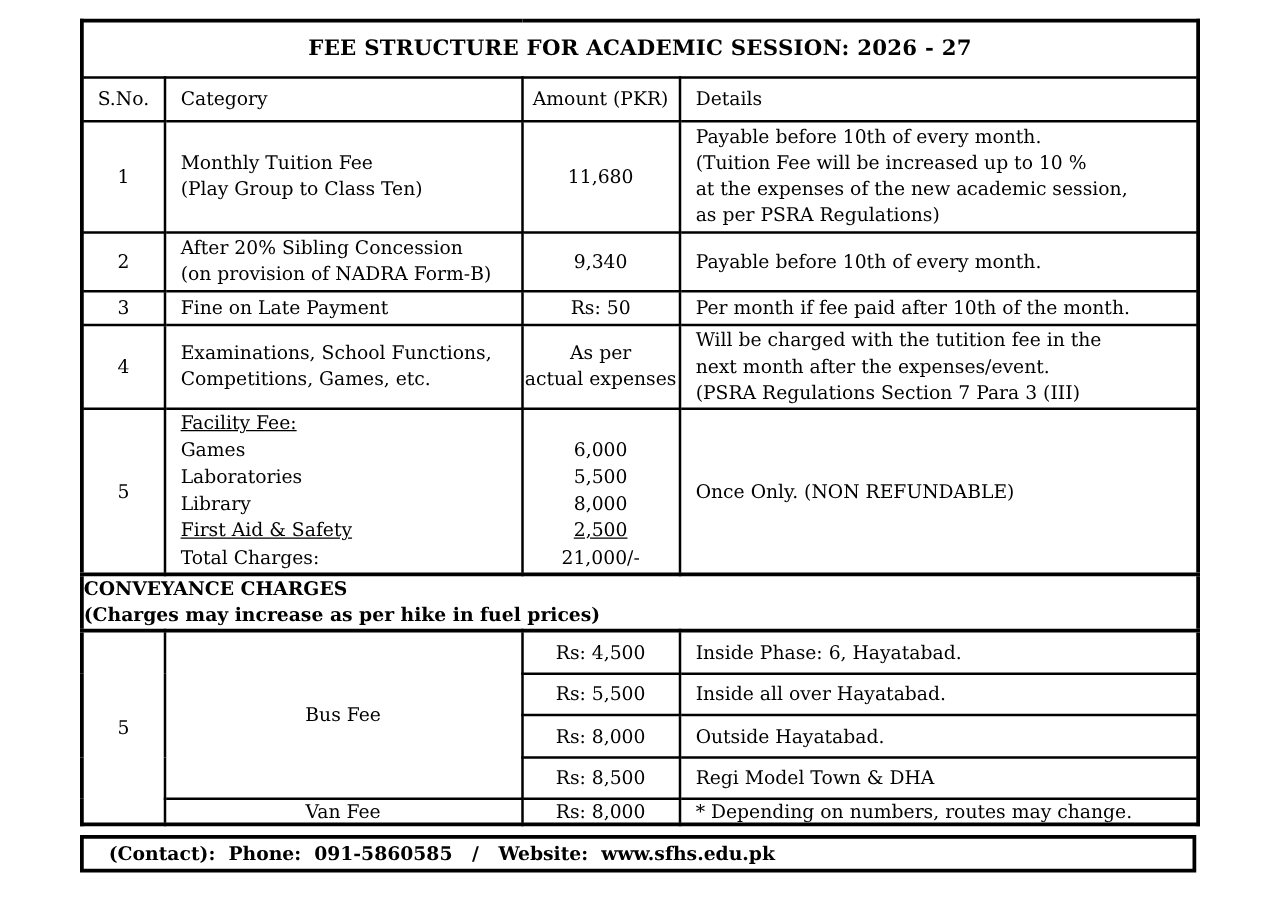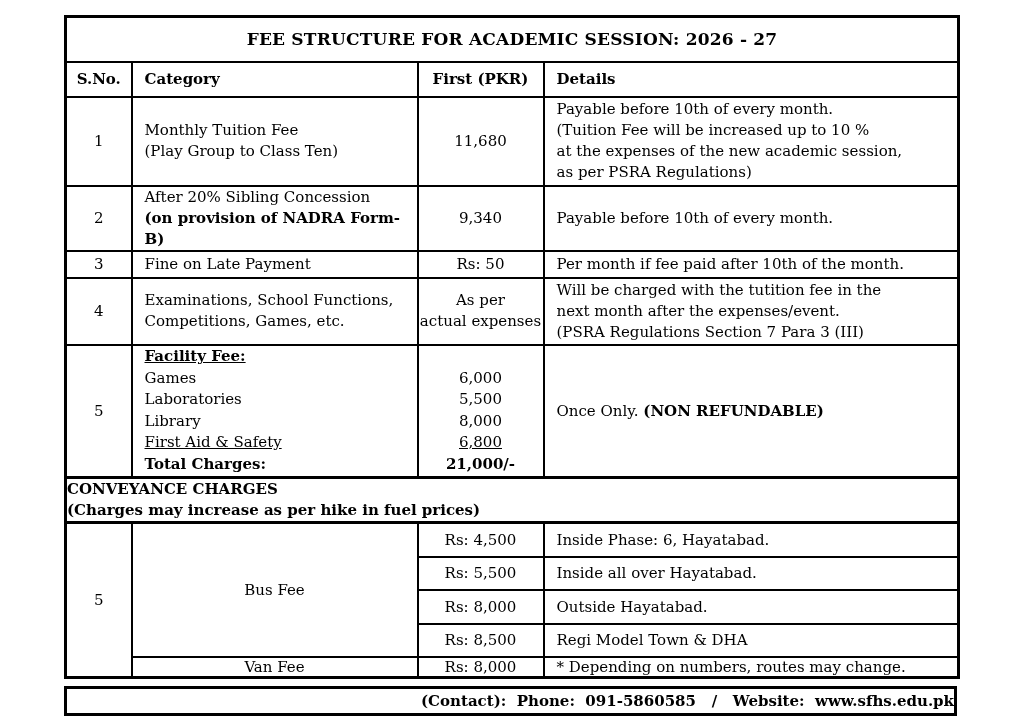--- a/index.html
+++ b/index.html
@@ -17,23 +17,23 @@
     border: 3px solid #000;
   }
   td {
     border: 2px solid #000;
     font-size: 15px;
     vertical-align: middle;
     overflow: hidden;
   }
   .c  { text-align: center; }
   .pad { padding-left: 12px; padding-right: 16px; }
-  .b { font-weight: bold; }
+  .b { font-weight: normal; }
   .u { text-decoration: underline; }
-  .bu { font-weight: bold; text-decoration: underline; }
+  .bu { font-weight: normal; text-decoration: underline; }
   .line { line-height: 21px; }
   .fline { line-height: 21.5px; }
 
   tr.h-title  { height: 45px; }
   tr.h-head   { height: 35px; }
   tr.r1 { height: 89px; }
   tr.r2 { height: 47px; }
   tr.r3 { height: 27px; }
   tr.r4 { height: 67px; }
   tr.r5 { height: 133px; }
@@ -54,21 +54,20 @@
   td.conv-cell .line { font-weight: bold; line-height: 21px; text-align: left; }
 
   .footer-bar {
     margin-top: 7px;
     width: 893px;
     height: 30px;
     border: 3px solid #000;
     display: flex;
     align-items: center;
     padding-left: 20px;
-    justify-content: flex-end;
   }
   .footer-bar span {
     font-weight: bold;
     font-size: 15px;
     white-space: pre;
   }
 </style>
 </head>
 <body>
 
@@ -83,21 +82,21 @@
     </colgroup>
 
     <tbody>
         <tr class="h-title">
       <td colspan="4" class="title-cell">FEE STRUCTURE FOR ACADEMIC SESSION: 2026 - 27</td>
     </tr>
 
     <tr class="h-head">
       <td class="c b">S.No.</td>
       <td class="b pad">Category</td>
-      <td class="c b">First (PKR)</td>
+      <td class="c b">Amount (PKR)</td>
       <td class="b pad">Details</td>
     </tr>
 
     <tr class="r1">
       <td class="c">1</td>
       <td class="pad">
         <div class="line">Monthly Tuition Fee</div>
         <div class="line">(Play Group to Class Ten)</div>
       </td>
       <td class="c">11,680</td>
@@ -151,21 +150,21 @@
         <div class="fline">Laboratories</div>
         <div class="fline">Library</div>
         <div class="fline u">First Aid &amp; Safety</div>
         <div class="fline b">Total Charges:</div>
       </td>
       <td class="c">
         <div class="fline">&nbsp;</div>
         <div class="fline">6,000</div>
         <div class="fline">5,500</div>
         <div class="fline">8,000</div>
-        <div class="fline"><span class="u">6,800</span></div>
+        <div class="fline"><span class="u">2,500</span></div>
         <div class="fline b">21,000/-</div>
       </td>
       <td class="pad">
         <span>Once Only. </span><span class="b">(NON REFUNDABLE)</span>
       </td>
     </tr>
 
     <tr class="conv">
       <td colspan="4" class="conv-cell">
         <div class="line">CONVEYANCE CHARGES</div>

